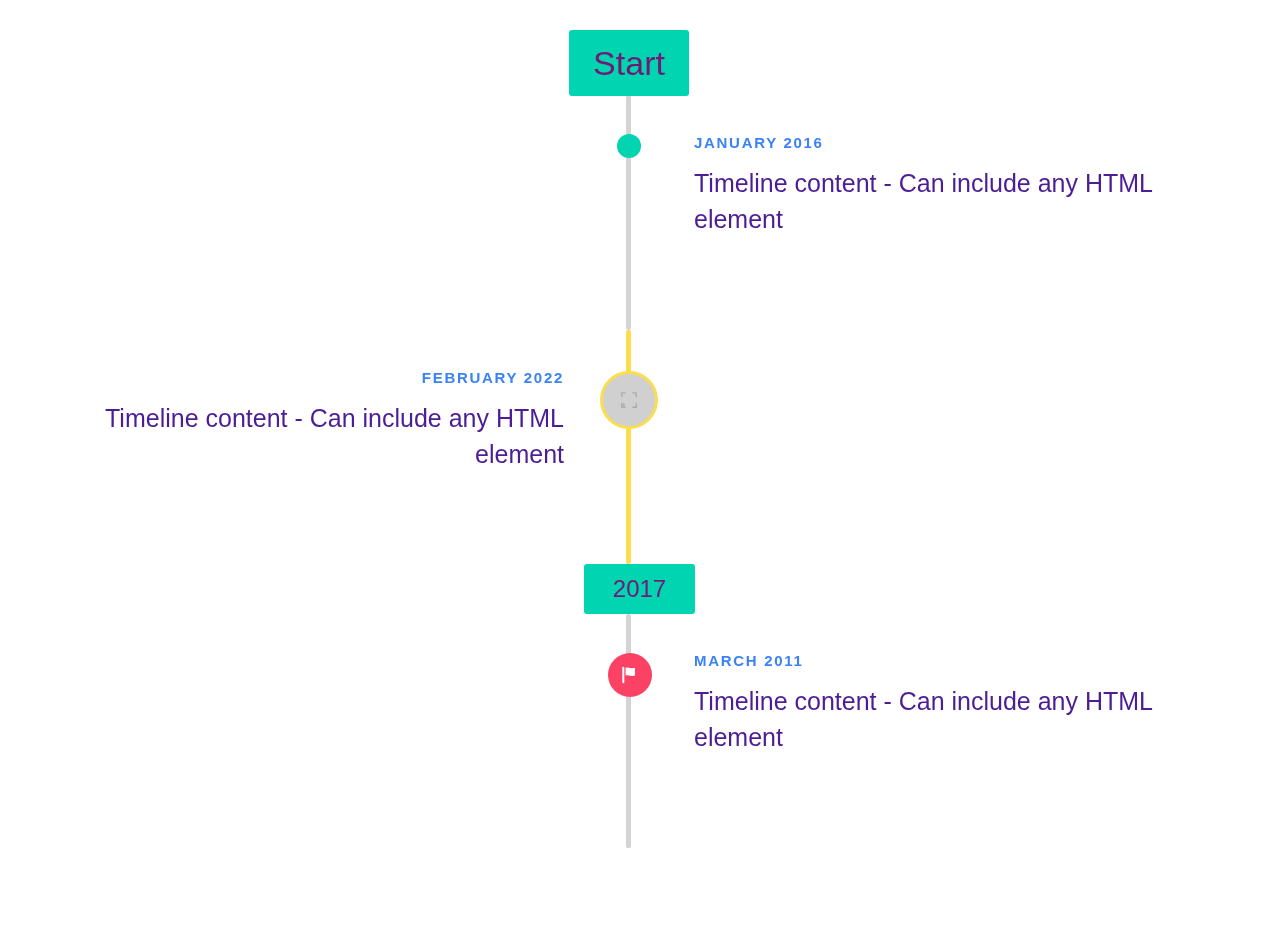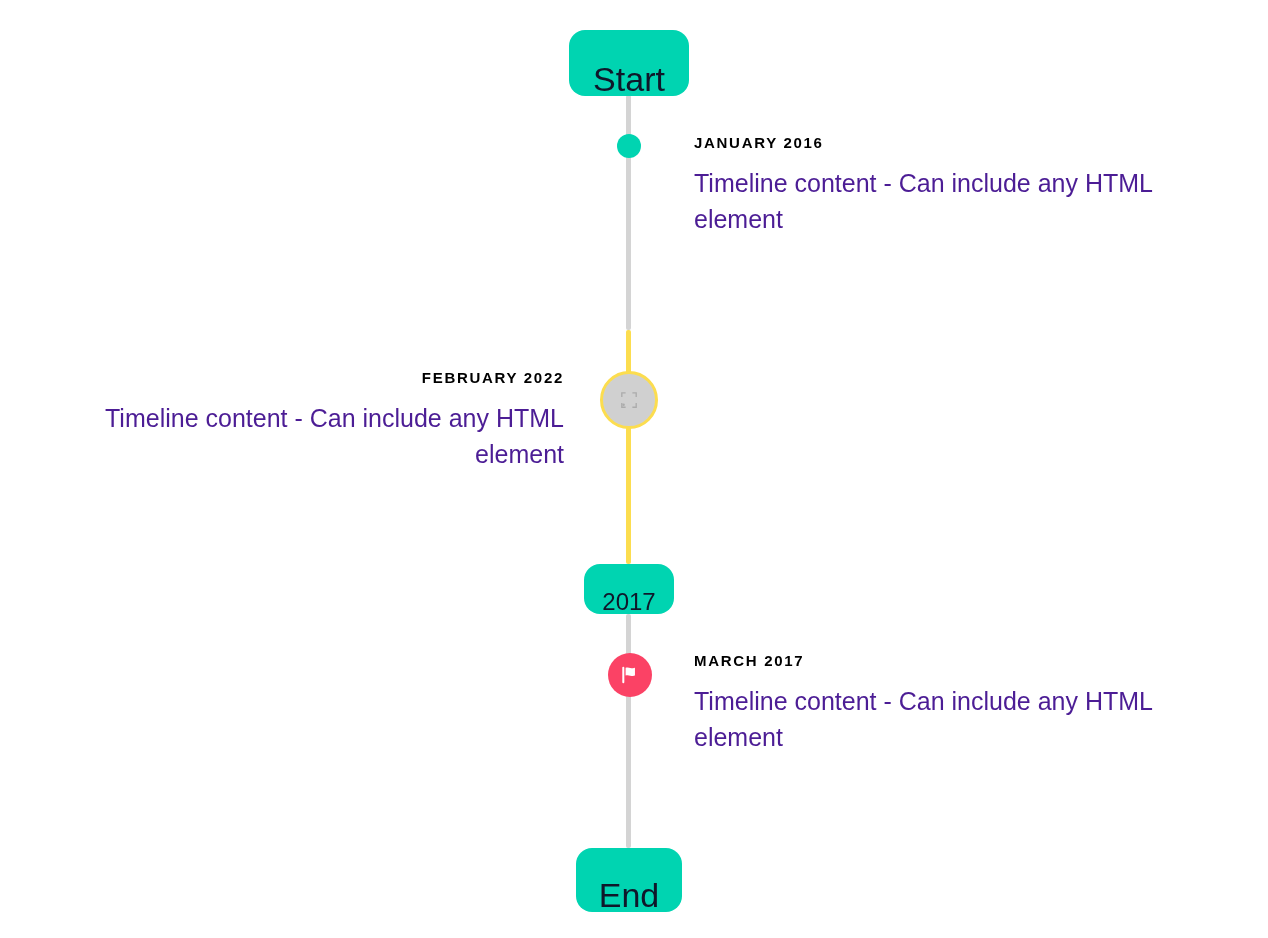--- a/index.html
+++ b/index.html
@@ -42,24 +42,24 @@
   .rail-gray-bottom {
     top: 614px;
     height: 234px;
     background: #d4d4d4;
   }
 
   
   .cap {
     position: absolute;
     background: #00d4b1;
-    color: #0f172a;
-    border-radius: 16px;
+    color: #701a75;
+    border-radius: 3px;
     display: flex;
-    align-items: flex-end;
+    align-items: center;
     justify-content: center;
     font-weight: 400;
     line-height: 1;
     z-index: 5;
   }
   .cap-start {
     left: 569px;
     top: 30px;
     width: 120px;
     height: 66px;
@@ -68,21 +68,21 @@
   .cap-end {
     left: 576px;
     top: 848px;
     width: 106px;
     height: 64px;
     font-size: 34px;
   }
   .cap-year {
     left: 584px;
     top: 564px;
-    width: 90px;
+    width: 111px;
     height: 50px;
     font-size: 24px;
   }
 
   
   .marker {
     position: absolute;
     border-radius: 50%;
     z-index: 6;
     display: flex;
@@ -127,21 +127,21 @@
     position: absolute;
     width: 524px;
   }
   .entry-right { left: 694px; }
   .entry-left  { left: 40px; text-align: right; }
 
   .entry-date {
     font-size: 15px;
     font-weight: bold;
     letter-spacing: 1.7px;
-    color: #000000;
+    color: #3b82f6;
     margin: 0 0 16px 0;
     line-height: 1;
   }
   .entry-body {
     font-size: 25px;
     font-weight: 400;
     color: #4c1d95;
     line-height: 1.42;
     margin: 0;
   }
@@ -190,21 +190,18 @@
   </div>
 
   <div class="marker marker-flag">
     <svg class="flag-icon" viewBox="0 0 24 24" aria-hidden="true">
       <rect x="3.6" y="3" width="2.2" height="18" rx="1.1" fill="#ffffff"></rect>
       <path d="M7.2 4.2 c3.6 -1.6 6.6 1.6 10.2 0 v8.4 c-3.6 1.6 -6.6 -1.6 -10.2 0 z" fill="#ffffff"></path>
     </svg>
   </div>
 
   <div class="entry entry-right entry-mar">
-    <p class="entry-date">MARCH 2017</p>
+    <p class="entry-date">MARCH 2011</p>
     <p class="entry-body">Timeline content - Can include any HTML element</p>
   </div>
 
-  <div class="cap cap-end">
-    <span>End</span>
-  </div>
 
 </div>
 
 </body></html>

